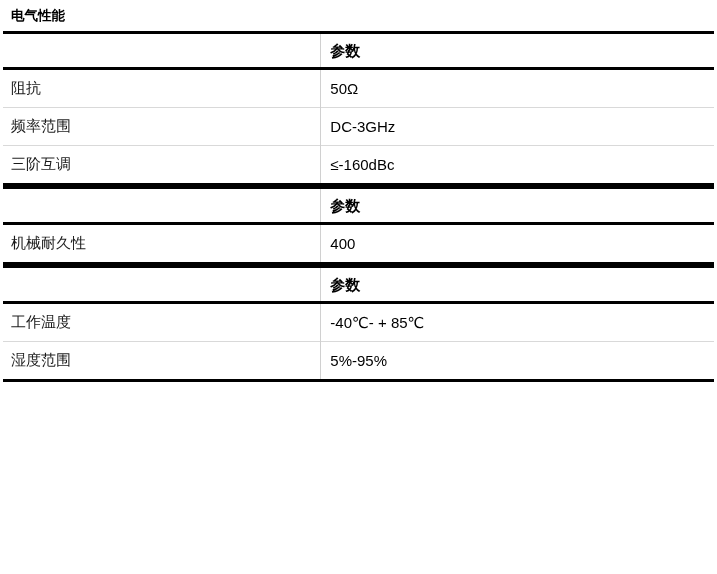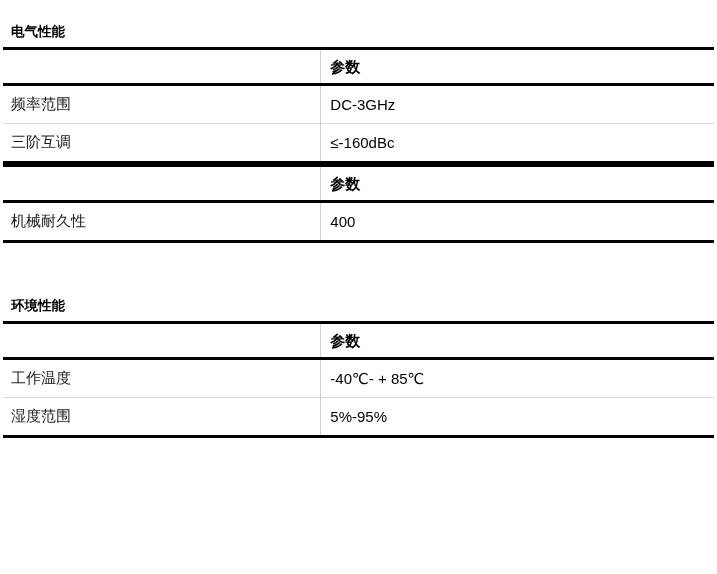--- a/index.html
+++ b/index.html
@@ -7,21 +7,21 @@
     margin: 0;
     padding: 0;
     background: #ffffff;
     width: 717px;
     font-family: "Liberation Sans", "DejaVu Sans", sans-serif;
     color: #000000;
   }
   .page {
     width: 717px;
     height: 574px;
-    padding: 16px 3px;
+    padding: 0 3px;
     overflow: hidden;
   }
   .spec-section { margin: 0; }
   .section-title {
     font-size: 13.5px;
     font-weight: bold;
     line-height: 17px;
     margin: 0 0 7px 8px;
     color: #000000;
     font-family: "Liberation Sans", "DejaVu Sans", sans-serif;
@@ -82,20 +82,24 @@
           <col class="col-value">
         </colgroup>
       <thead>
         <tr>
           <th class="label-col"></th>
           <th class="value-col">参数</th>
         </tr>
       </thead>
       <tbody>
         <tr>
+          <td class="label-cell">阻抗</td>
+          <td class="value-cell">50Ω</td>
+        </tr>
+        <tr>
           <td class="label-cell">频率范围</td>
           <td class="value-cell">DC-3GHz</td>
         </tr>
         <tr>
           <td class="label-cell">三阶互调</td>
           <td class="value-cell">≤-160dBc</td>
         </tr>
       </tbody>
     </table>
   </section>
@@ -115,21 +119,20 @@
       <tbody>
         <tr>
           <td class="label-cell">机械耐久性</td>
           <td class="value-cell">400</td>
         </tr>
       </tbody>
     </table>
   </section>
 
   <section class="spec-section sec-2">
-    <h3 class="section-title">环境性能</h3>
     <table class="spec-table">
       <colgroup>
           <col class="col-label">
           <col class="col-value">
         </colgroup>
       <thead>
         <tr>
           <th class="label-col"></th>
           <th class="value-col">参数</th>
         </tr>

